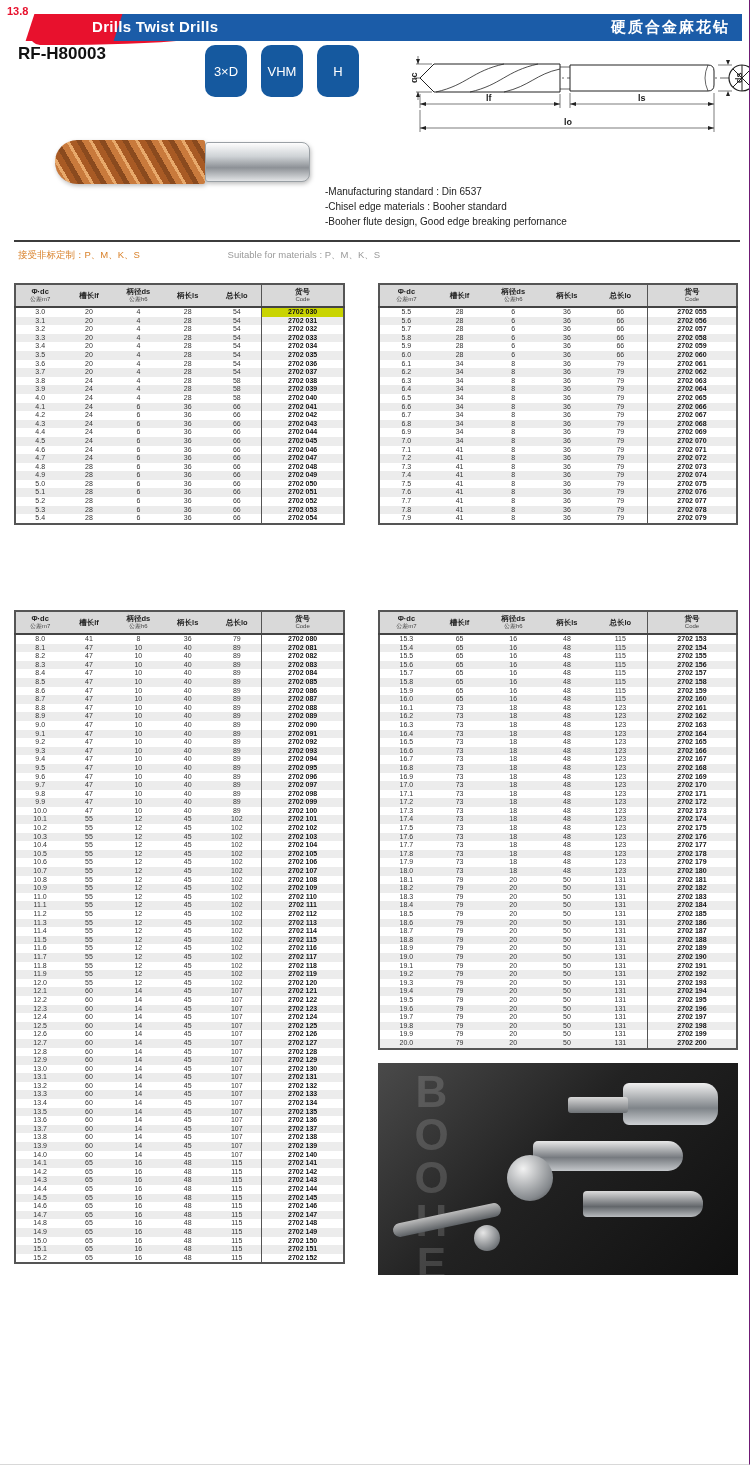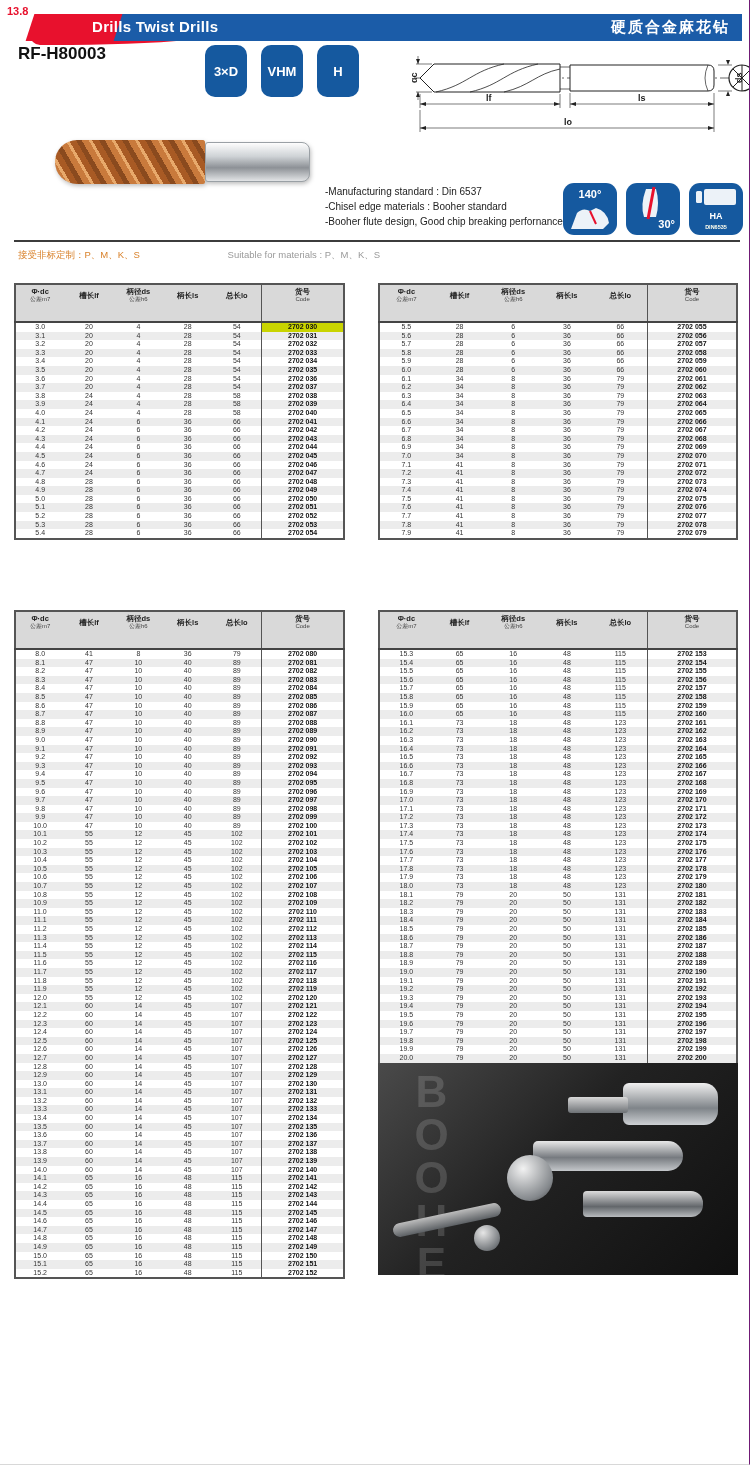--- a/index.html
+++ b/index.html
@@ -14,21 +14,21 @@
   .band-swoosh { position:absolute; left:30px; top:14px; width:218px; height:17px; background:#e8112d;
                  border-radius:0 0 90% 10px / 0 0 100% 10px; }
   .band-red { position:absolute; left:30px; top:0; width:88px; height:27px; background:#e8112d; transform:skewX(-18deg); }
   .band-title { position:absolute; left:92px; top:4px; color:#fff; font-weight:bold; font-size:15px; letter-spacing:.3px; }
   .band-title-zh { position:absolute; right:14px; top:4px; color:#fff; font-weight:bold; font-size:15px; letter-spacing:2px;margin-left:16px; }
 
   
   .model { position:absolute; top:44px; left:18px; font-size:17px; font-weight:bold; color:#111; }
   .features-zh { position:absolute; top:70px; left:18px; font-size:10.5px; color:#333; line-height:16px; }
   .badges { position:absolute; top:45px; left:205px; display:flex; gap:14px; }
-  .badge { width:42px; height:52px; background:#15599f; border-radius:10px; color:#fff; font-weight:bold;
+  .badge { width:42px; height:52px; background:#15599f; border-radius:10px; color:#fff; font-weight:normal;
            font-size:13px; display:flex; align-items:center; justify-content:center; }
 
   
   .drill-photo { position:absolute; top:138px; left:55px; width:255px; height:48px; filter:drop-shadow(1px 2px 2px rgba(0,0,0,.25)); }
   .drill-flutes { position:absolute; left:0; top:2px; width:150px; height:44px;
       background:repeating-linear-gradient(60deg,#8a4a1e 0 5px,#c97a3c 5px 11px,#e8a96b 11px 14px,#a85a24 14px 20px);
       border-radius:22px 2px 2px 22px / 50% 2px 2px 50%; }
   .drill-shank { position:absolute; left:150px; top:4px; width:105px; height:40px;
       background:linear-gradient(180deg,#fdfdfd 0%,#cfd3d6 35%,#8d9196 65%,#e2e4e6 100%);
       border:1px solid #9aa0a5; border-radius:3px 8px 8px 3px; }
@@ -48,21 +48,21 @@
   .spec-icon svg { position:absolute; left:0; top:0; }
 
   .divider { position:absolute; top:240px; left:14px; width:726px; border-top:2px solid #3c3c3c; }
   .materials { position:absolute; top:249px; left:18px; font-size:9.5px; }
   .materials .zh { color:#d9822b; }
   .materials .en { color:#9a9a9a; margin-left:85px; }
 
   
   .spec-table { position:absolute; border-collapse:collapse; table-layout:fixed; background:#fff; }
   .spec-table { border:2px solid #555; }
-  .spec-table th { background:#d9d9d9; border-top:1px solid #555; border-bottom:2px solid #444; padding:2px 0 18px; }
+  .spec-table th { background:#d9d9d9; border-top:1px solid #555; border-bottom:2px solid #444; padding:2px 0 3px; }
   .spec-table th .h1 { font-size:7.5px; font-weight:bold; color:#222; line-height:9px; }
   .spec-table th .h2 { font-size:6px; font-weight:normal; color:#444; line-height:7px; }
   .spec-table td { font-size:7px; color:#333; text-align:center; height:6.6px; line-height:6.6px; padding:1px 0; }
   .spec-table tbody tr:nth-child(even) td { background:#ececec; }
   .spec-table td.code { font-weight:bold; color:#111; }
   .spec-table .codecol, .spec-table td:nth-child(6) { border-left:1.5px solid #555; }
   .spec-table td.hl { background:#c9d400 !important; }
   #t1 { top:283px; left:14px;  width:331px; }
   #t2 { top:283px; left:378px; width:360px; }
   #t3 { top:610px; left:14px;  width:331px; }
@@ -153,47 +153,23 @@
   </svg>
 
   <div class="drill-photo">
     <div class="drill-flutes"></div>
     <div class="drill-shank"></div>
   </div>
 
   <div class="features-en">
     <div>-Manufacturing standard : Din 6537</div>
     <div>-Chisel edge materials : Booher standard</div>
-    <div>-Booher flute design, Good chip breaking perfornance</div>
+    <div>-Booher flute design, Good edge breaking perfornance</div>
   </div>
 
-  <div class="spec-icons">
-    <div class="spec-icon icon1">
-      <svg width="54" height="52" viewBox="0 0 54 52">
-          <path d="M8 46 L14 30 Q20 24 27 28 L33 25 Q44 28 46 40 L40 46 Z" fill="#fff" opacity=".92"></path>
-          <path d="M27 28 L33 41" stroke="#e8112d" stroke-width="2" fill="none"></path>
-        </svg>
-      <span class="lbl">140°</span>
-    </div>
-    <div class="spec-icon icon2">
-      <svg width="54" height="52" viewBox="0 0 54 52">
-          <path d="M20 6 Q14 22 18 34 L30 34 Q34 20 30 6 Z" fill="#fff" opacity=".92"></path>
-          <path d="M28 4 L22 36" stroke="#e8112d" stroke-width="3" fill="none"></path>
-        </svg>
-      <span class="lbl">30°</span>
-    </div>
-    <div class="spec-icon icon3">
-      <svg width="54" height="52" viewBox="0 0 54 52">
-          <rect x="7" y="8" width="6" height="12" rx="1.5" fill="#fff" opacity=".92"></rect>
-          <rect x="15" y="6" width="32" height="16" rx="2" fill="#fff" opacity=".92"></rect>
-        </svg>
-      <span class="lbl">HA</span>
-      <span class="sub">DIN6535</span>
-    </div>
-  </div>
 
   <div class="divider"></div>
 
   <div class="materials">
     <span class="zh">接受非标定制：P、M、K、S</span>
     <span class="en">Suitable for materials : P、M、K、S</span>
   </div>
 
   <table class="spec-table" id="t1">
     <colgroup>

